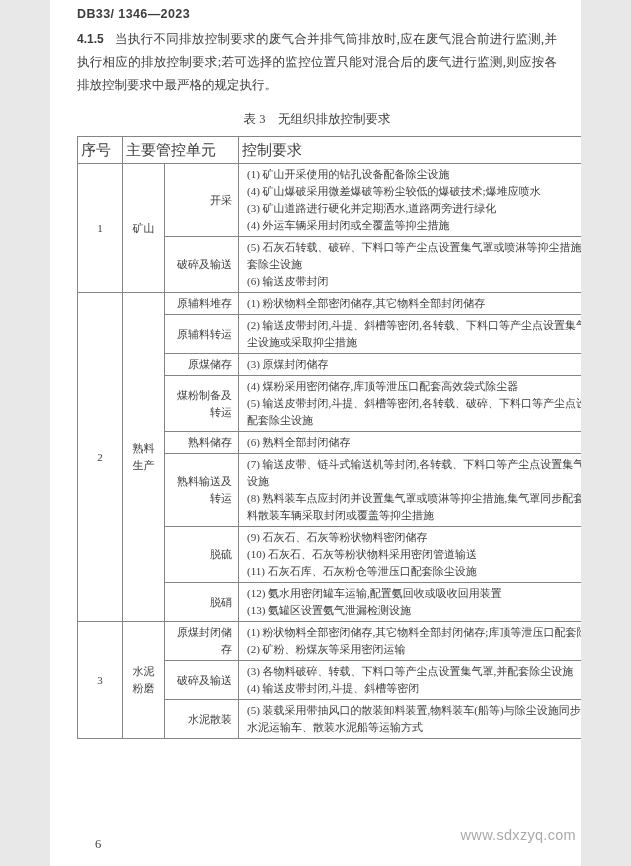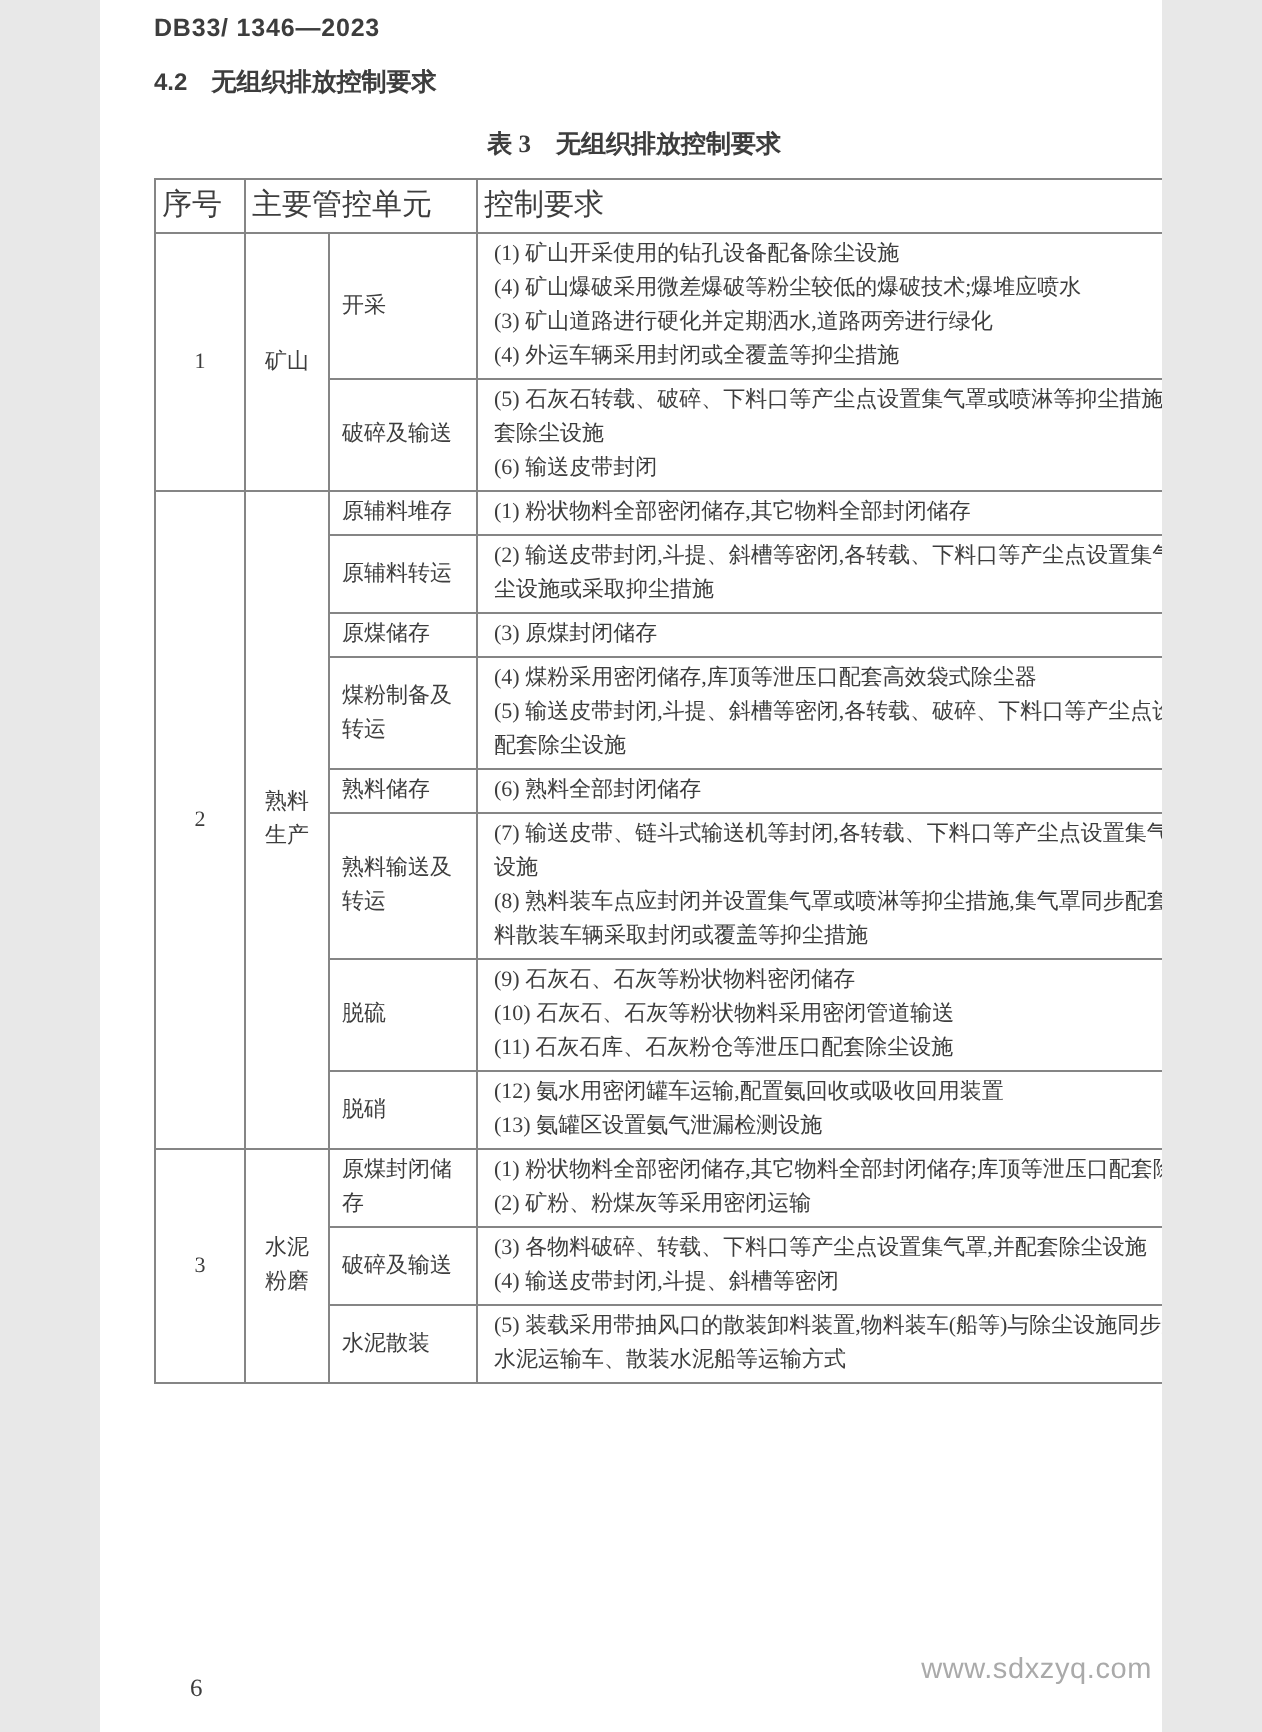--- a/index.html
+++ b/index.html
@@ -13,45 +13,45 @@
     font-family:"Liberation Sans","DejaVu Sans",sans-serif;
     font-weight:bold; font-size:12.5px; letter-spacing:0.4px; line-height:16px;
   }
   .formula { margin:13px 0 0 28px; font-size:12.5px; line-height:18px; }
   .formula .sym { font-style:italic; }
   .formula sub { font-size:8.5px; font-style:normal; }
   .para { margin:6px 0 0 0; font-size:12.5px; line-height:23px; text-align:justify; }
   .clause-num { font-weight:bold; font-family:"Liberation Sans","DejaVu Sans",sans-serif; margin-right:11px; font-size:12px; }
   .h42 { margin:11px 0 0 0; font-weight:bold; font-size:12.5px; line-height:17px; }
   .h42 .clause-num { margin-right:12px; }
-  .table-title { text-align:center; font-weight:bold; font-size:12.5px; margin-top:14px; line-height:17px; }
+  .table-title { text-align:center; font-weight:normal; font-size:12.5px; margin-top:14px; line-height:17px; }
   table.ctrl { border-collapse:collapse; table-layout:fixed; width:582px; margin-top:8px; border:1.5px solid #777; }
   table.ctrl td { border:1px solid #858585; font-size:11px; vertical-align:middle; word-break:break-all; }
   tr.head td { text-align:left; font-size:15px; padding:5px 3px; line-height:16px; }
   td.c-idx { text-align:center; padding:2px 4px; font-size:11.5px; line-height:16px; }
   td.c-grp { text-align:center; padding:2px 5px; line-height:17px; }
-  td.c-unit { text-align:left; padding:2px 6px; line-height:17px; }
+  td.c-unit { text-align:right; padding:2px 6px; line-height:17px; }
   td.c-req { padding:2px 8px; line-height:17px; text-align:left; }
   .req-line { line-height:17px; }
   .page-num { position:absolute; left:45px; top:836px; font-size:12.5px; line-height:16px; }
   .watermark {
     position:absolute; right:5px; top:827px; font-size:14.5px; color:#aaaaaa;
     font-family:"Liberation Sans","DejaVu Sans",sans-serif; letter-spacing:0.3px;
   }
 </style>
 </head>
 <body>
 
 <div class="page">
 
   <div class="doc-code">DB33/ 1346—2023</div>
 
 
+  <p class="para"><span class="clause-num">4.1.5</span><span>当执行不同排放控制要求的废气合并排气筒排放时,应在废气混合前进行监测,并执行相应的排放控制要求;若可选择的监控位置只能对混合后的废气进行监测,则应按各排放控制要求中最严格的规定执行。</span></p>
 
-  <div class="h42"><span class="clause-num">4.2</span><span>无组织排放控制要求</span></div>
 
 
   <div class="table-title">表 3　无组织排放控制要求</div>
 
   <table class="ctrl">
     <colgroup>
       <col style="width:45px">
         <col style="width:42px">
         <col style="width:74px">
         <col style="width:421px">

